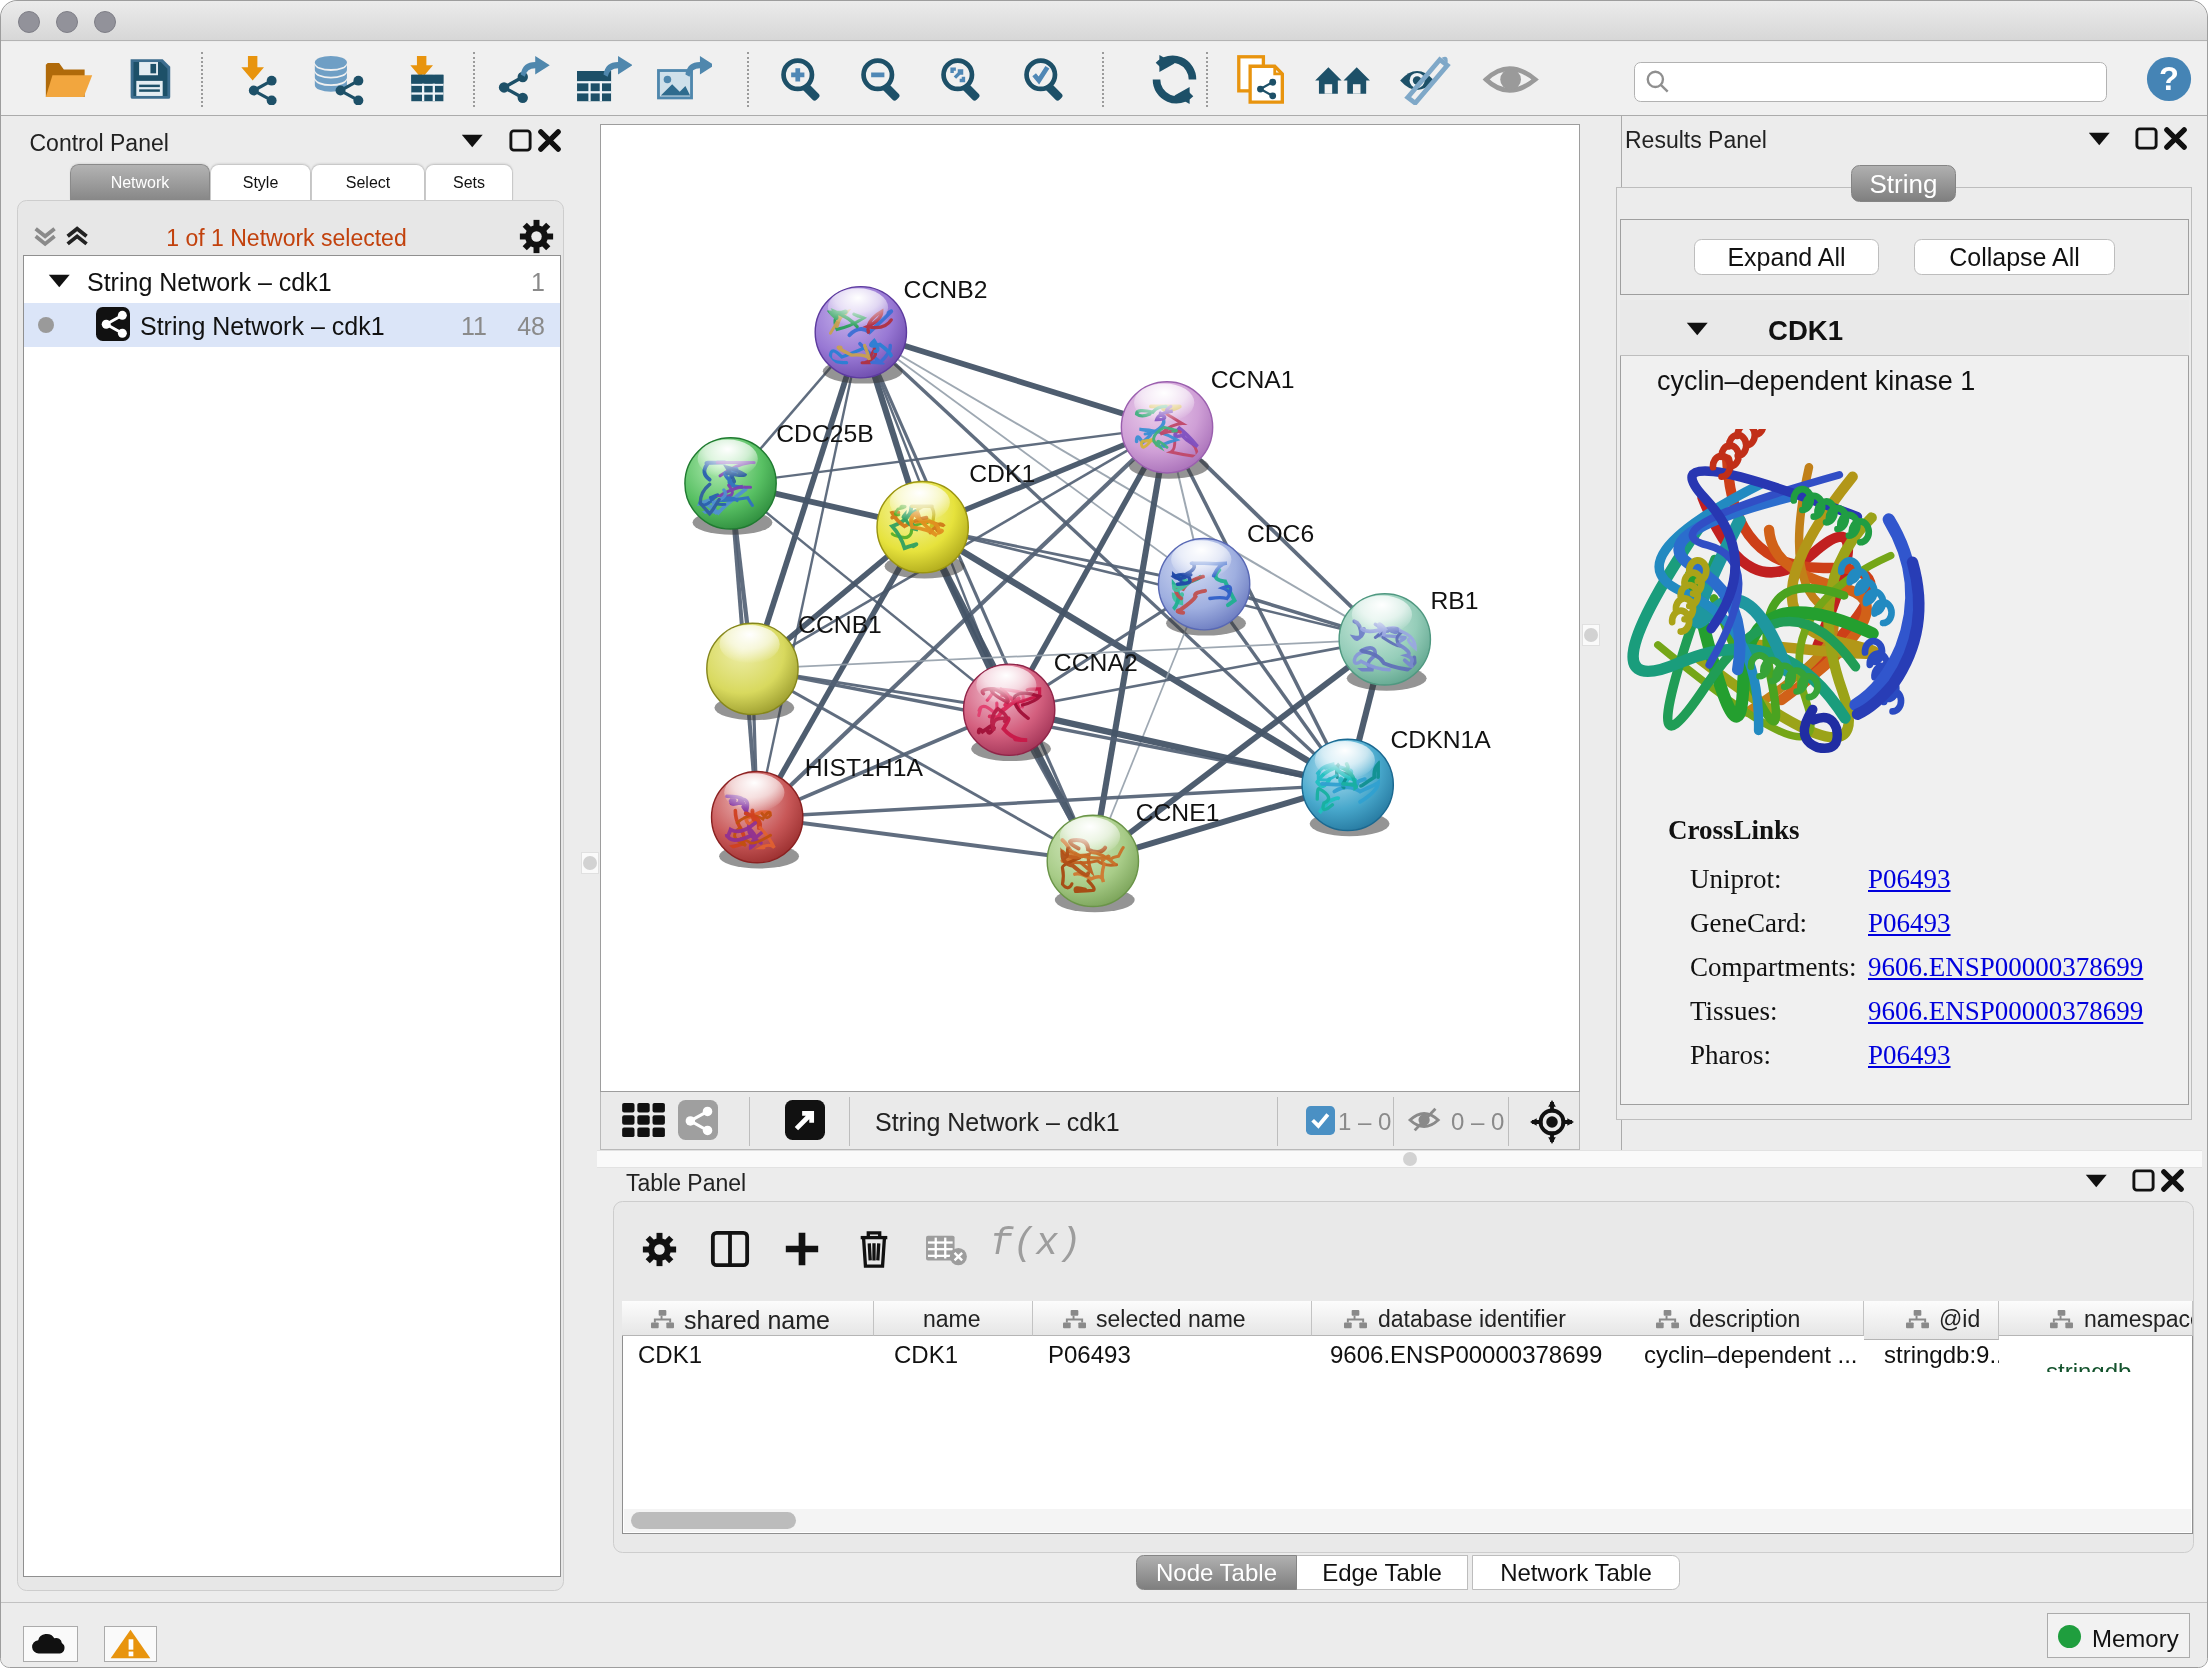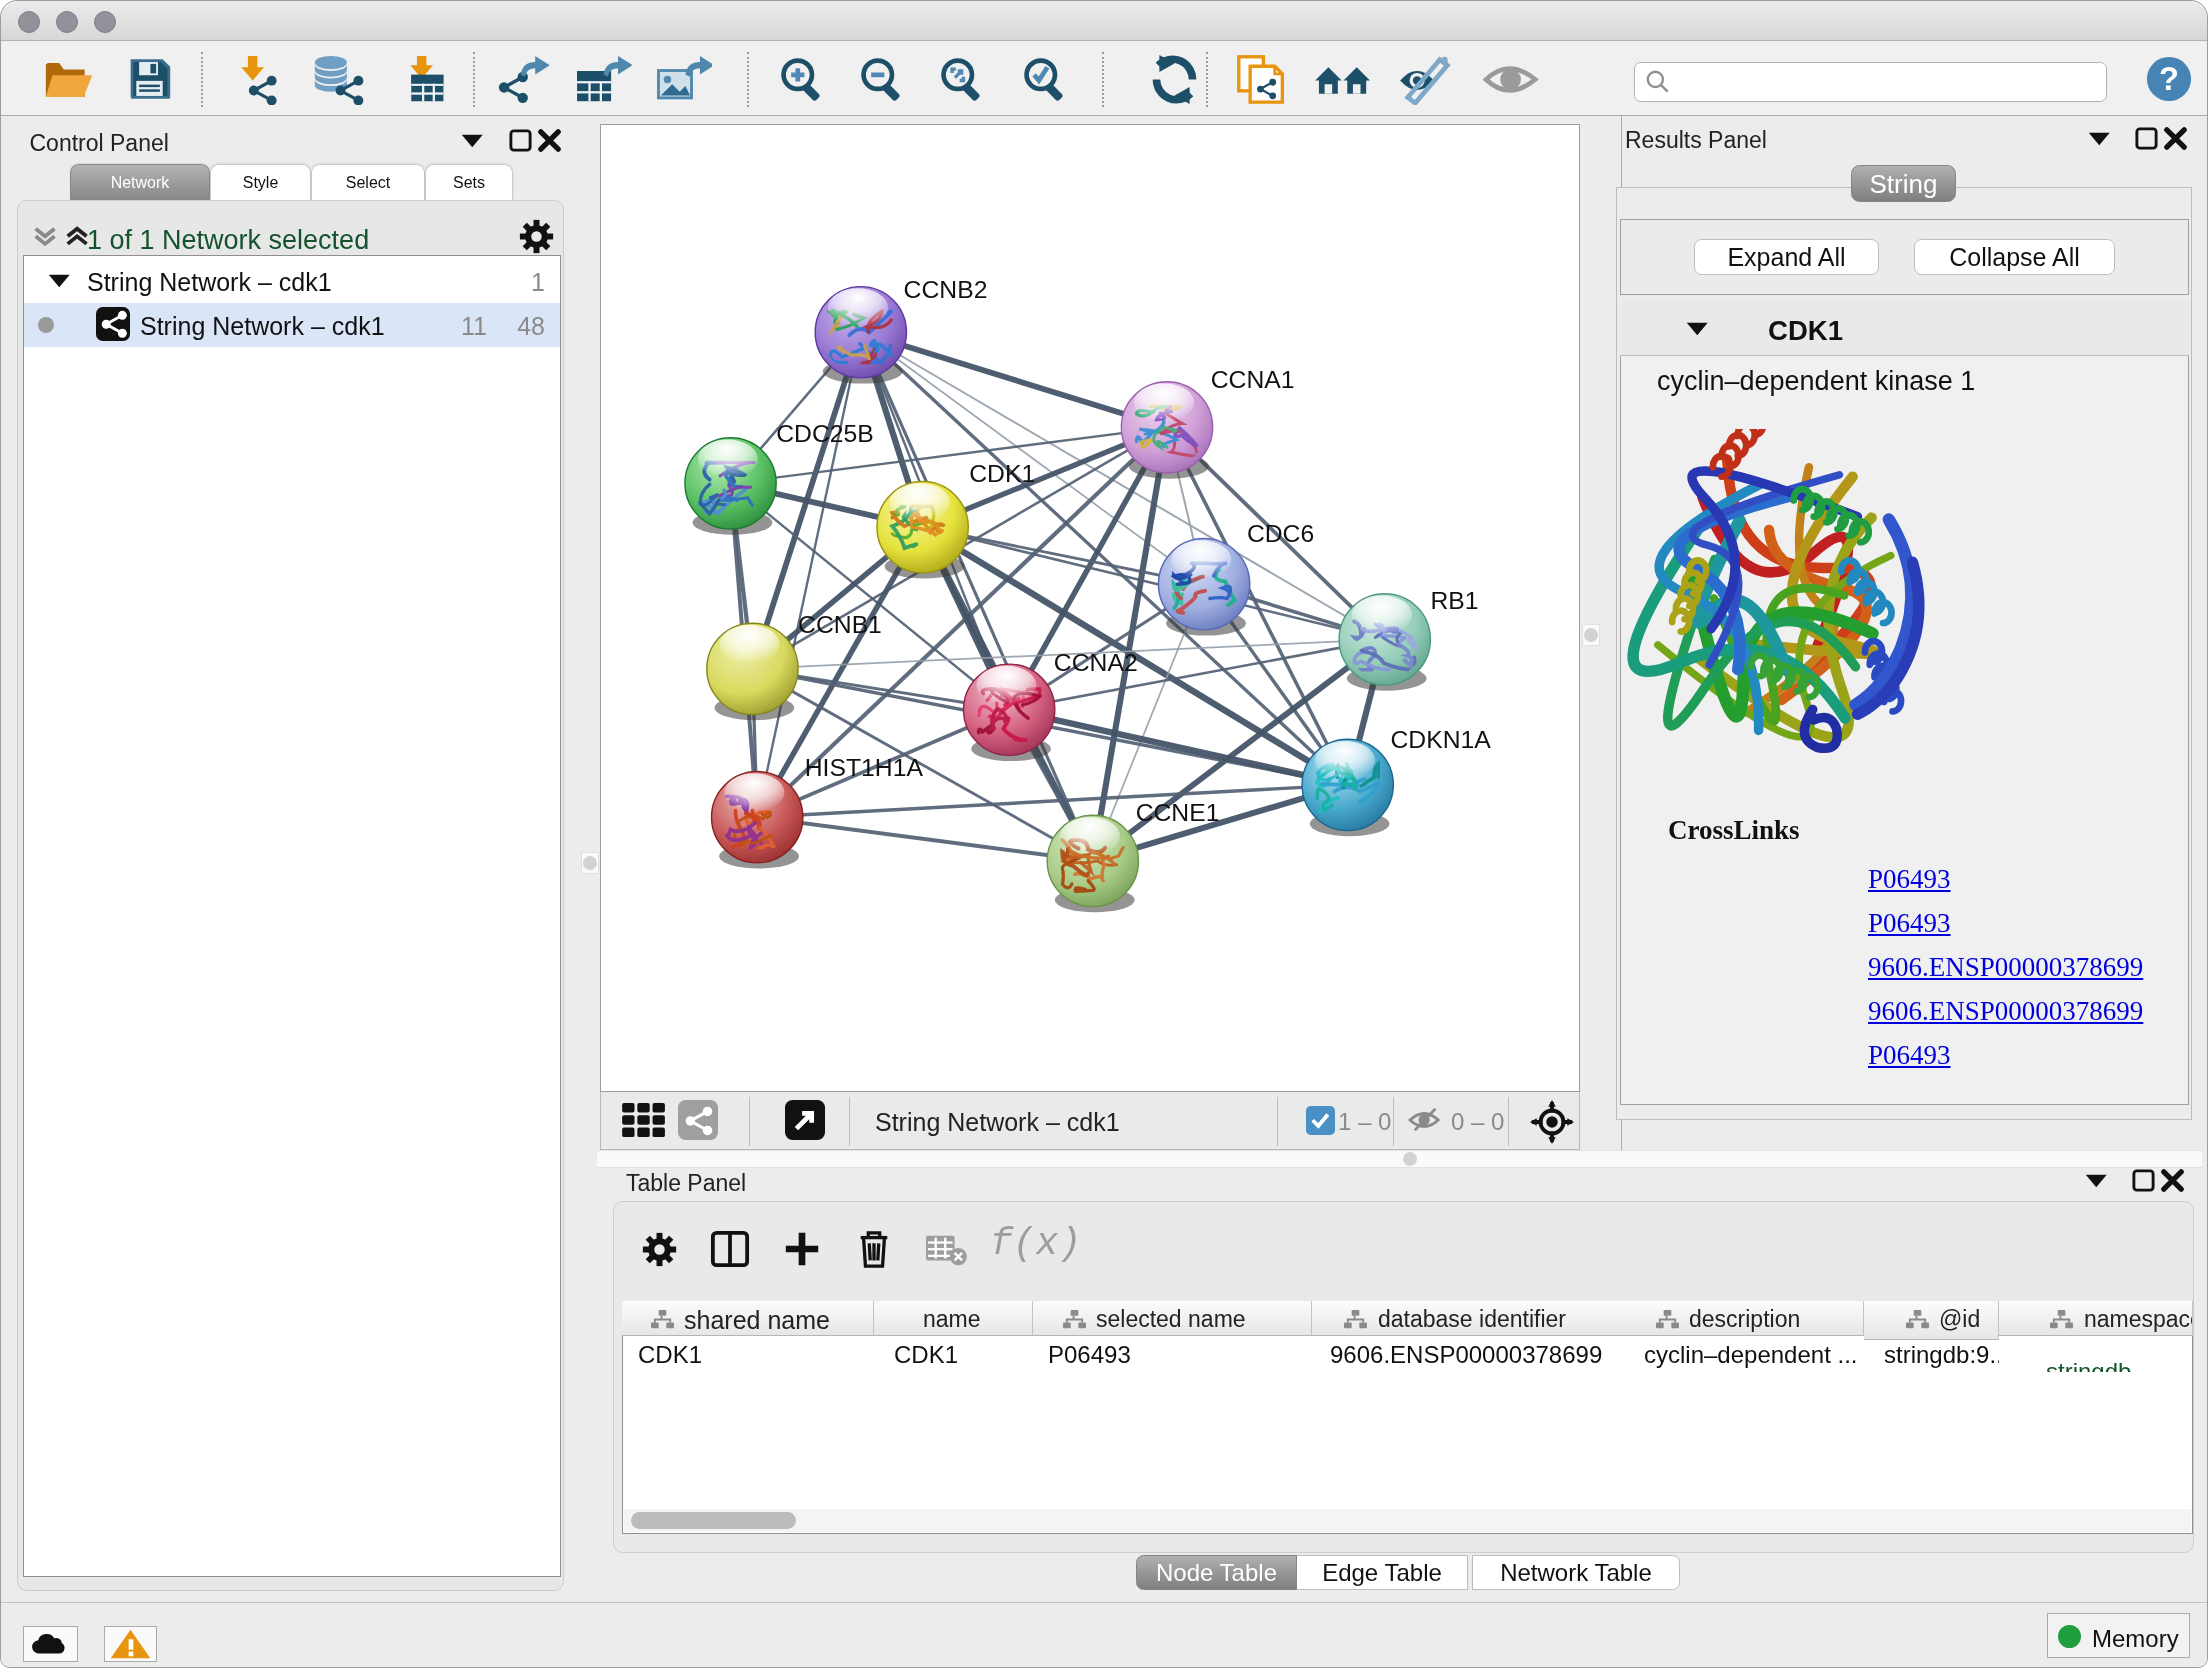--- a/index.html
+++ b/index.html
@@ -247,21 +247,21 @@
           <path d="M6 6 L16 14 L26 6"></path>
           <path d="M6 14 L16 22 L26 14"></path>
         </g>
       </svg></div>
 <div class="abs" style="left:61px; top:222px;"><svg width="34" height="28.5" viewBox="0 0 36 30">
         <g stroke="#222" stroke-width="4" fill="none">
           <path d="M6 22 L16 14 L26 22"></path>
           <path d="M6 14 L16 6 L26 14"></path>
         </g>
       </svg></div>
-<div class="abs" style="left:86px; top:224px; width:399px; font-size:27px; color:#14532d;">1 of 1 Network selected</div>
+<div class="abs" style="left:86px; top:224px; width:399px; text-align:center; font-size:23px; color:#c2410c;">1 of 1 Network selected</div>
 <div class="abs" style="left:518px; top:218px;"><svg width="35" height="35" viewBox="-20 -20 40 40">
         <circle r="13" fill="#111"></circle>
         <rect x="-3.4" y="-19" width="6.8" height="9" transform="rotate(0)" fill="#111"></rect>
         <rect x="-3.4" y="-19" width="6.8" height="9" transform="rotate(45)" fill="#111"></rect>
         <rect x="-3.4" y="-19" width="6.8" height="9" transform="rotate(90)" fill="#111"></rect>
         <rect x="-3.4" y="-19" width="6.8" height="9" transform="rotate(135)" fill="#111"></rect>
         <rect x="-3.4" y="-19" width="6.8" height="9" transform="rotate(180)" fill="#111"></rect>
         <rect x="-3.4" y="-19" width="6.8" height="9" transform="rotate(225)" fill="#111"></rect>
         <rect x="-3.4" y="-19" width="6.8" height="9" transform="rotate(270)" fill="#111"></rect>
         <rect x="-3.4" y="-19" width="6.8" height="9" transform="rotate(315)" fill="#111"></rect>
@@ -706,20 +706,22 @@
           <path d="M95 150 a9 11 0 1 1 9 10 M90 163 a9 11 0 1 1 9 10 M86 176 a9 11 0 1 1 9 10 M81 190 a9 11 0 1 1 9 10 M77 203 a9 11 0 1 1 9 10 " stroke="#a8a010" stroke-width="7"></path>
           <path d="M255 150 a9 11 0 1 1 9 10 M264 161 a9 11 0 1 1 9 10 M272 172 a9 11 0 1 1 9 10 M281 183 a9 11 0 1 1 9 10 M290 194 a9 11 0 1 1 9 10 " stroke="#1a86c0" stroke-width="7"></path>
           <path d="M160 250 a9 11 0 1 1 9 10 M173 255 a9 11 0 1 1 9 10 M186 261 a9 11 0 1 1 9 10 M199 266 a9 11 0 1 1 9 10 M212 272 a9 11 0 1 1 9 10 " stroke="#30a030" stroke-width="7"></path>
           <path d="M280 235 a9 11 0 1 1 9 10 M285 248 a9 11 0 1 1 9 10 M290 261 a9 11 0 1 1 9 10 M295 274 a9 11 0 1 1 9 10 M300 287 a9 11 0 1 1 9 10 " stroke="#2244c0" stroke-width="7"></path>
           <path d="M305 95 Q345 160 318 230 Q300 272 270 290" stroke="#2a50cc" stroke-width="13"></path>
           <path d="M330 140 Q350 210 310 268 Q290 292 272 300" stroke="#2036b4" stroke-width="12"></path>
           <path d="M225 295 Q205 325 230 335 Q255 340 250 315 Q244 298 226 306" stroke="#1826a0" stroke-width="10"></path>
         </g>
       </svg></div>
 <div class="abs" style="left:1667px; top:814px; font-size:27px; font-weight:bold; color:#111; font-family:'Liberation Serif', serif;">CrossLinks</div>
+<div class="abs" style="left:1689px; top:856px; font-size:27px; color:#111; font-family:'Liberation Serif', serif; line-height:44px;">
+Uniprot:<br>GeneCard:<br>Compartments:<br>Tissues:<br>Pharos:</div>
 <div class="abs" style="left:1867px; top:856px; font-size:27px; font-family:'Liberation Serif', serif; line-height:44px;">
 <a class="lnk">P06493</a><br><a class="lnk">P06493</a><br><a class="lnk">9606.ENSP00000378699</a><br><a class="lnk">9606.ENSP00000378699</a><br><a class="lnk">P06493</a></div>
 
 <div class="abs" style="left:625px; top:1169px; font-size:23px; color:#222;">Table Panel</div>
 <div class="phdr-ic" style="left:2081px; top:1167px;"><svg width="28.5" height="25" viewBox="0 0 30 26">
         <path d="M4 7 L26 7 L15 20 Z" fill="#111"></path>
       </svg></div>
     <div class="phdr-ic" style="left:2130px; top:1167px;"><svg width="25" height="25" viewBox="0 0 26 26">
         <rect x="3" y="3" width="20" height="20" rx="3" fill="none" stroke="#111" stroke-width="3"></rect>
       </svg></div>

